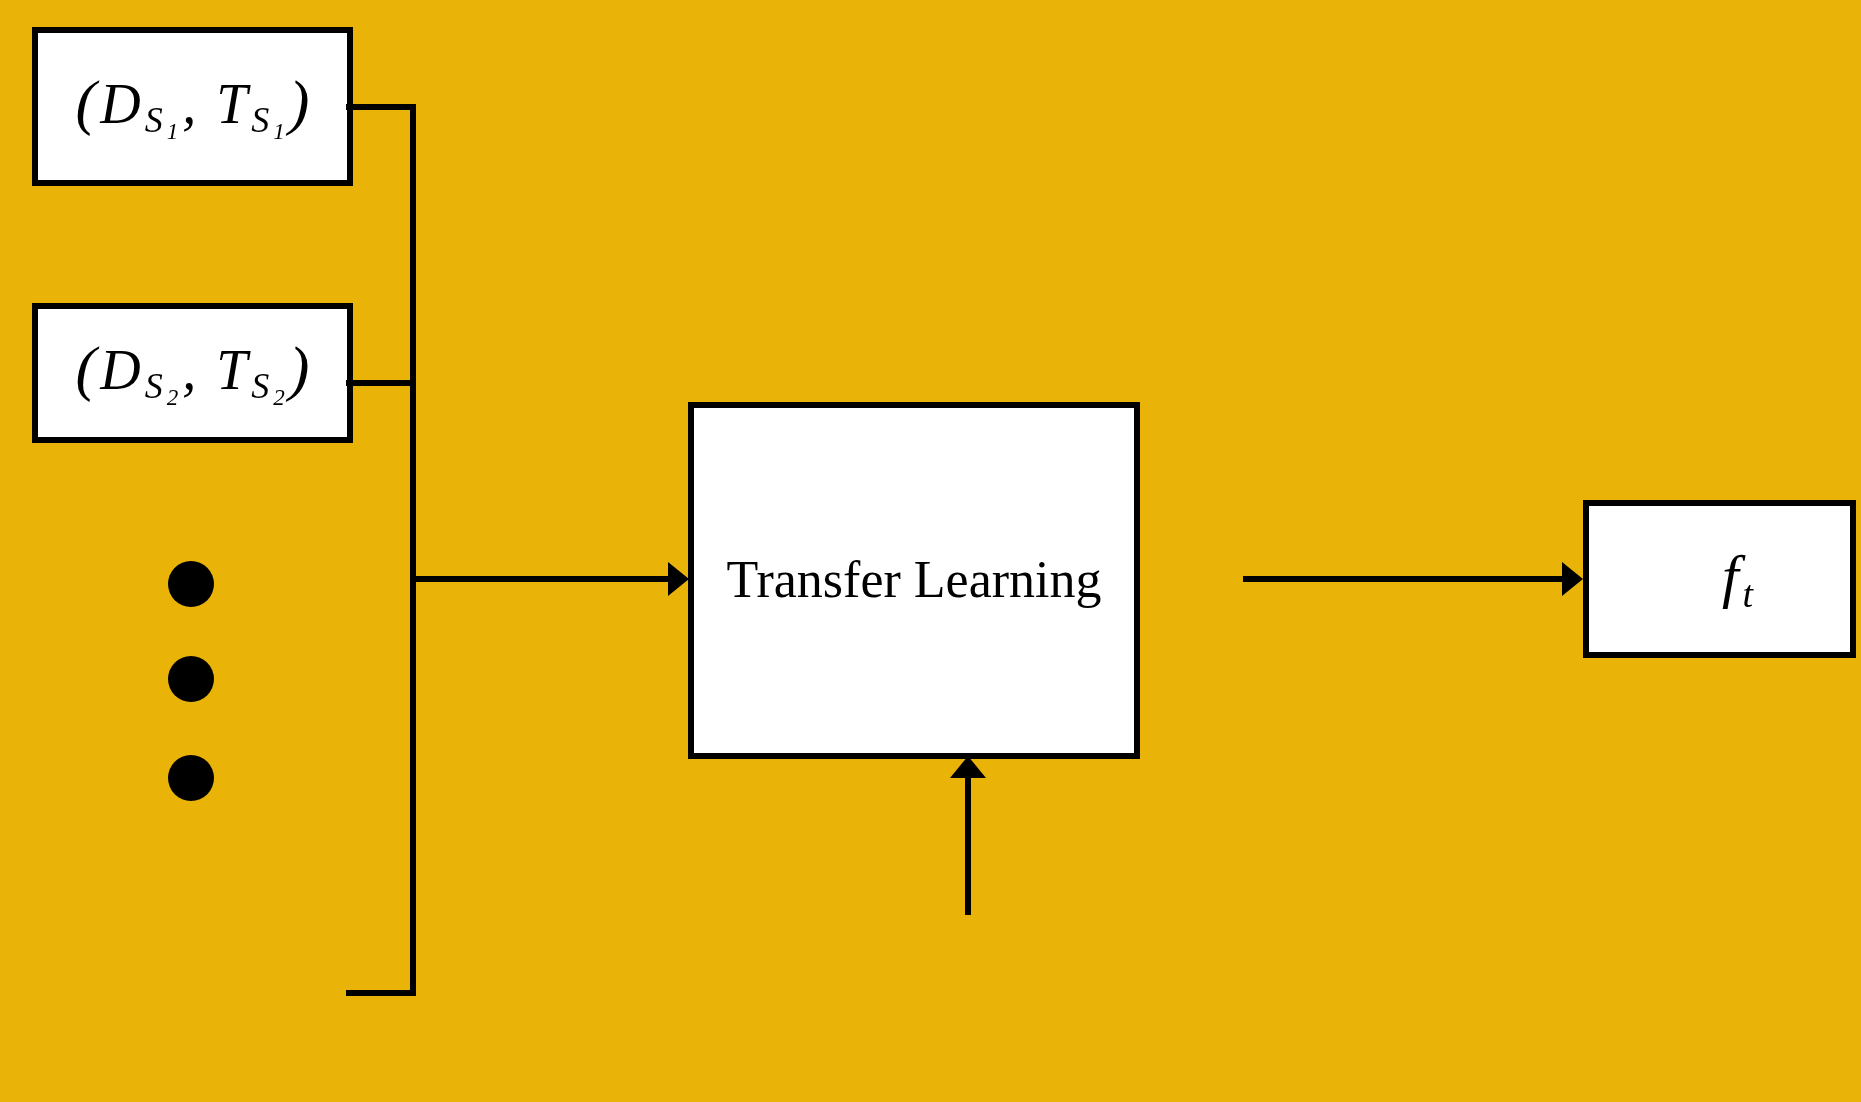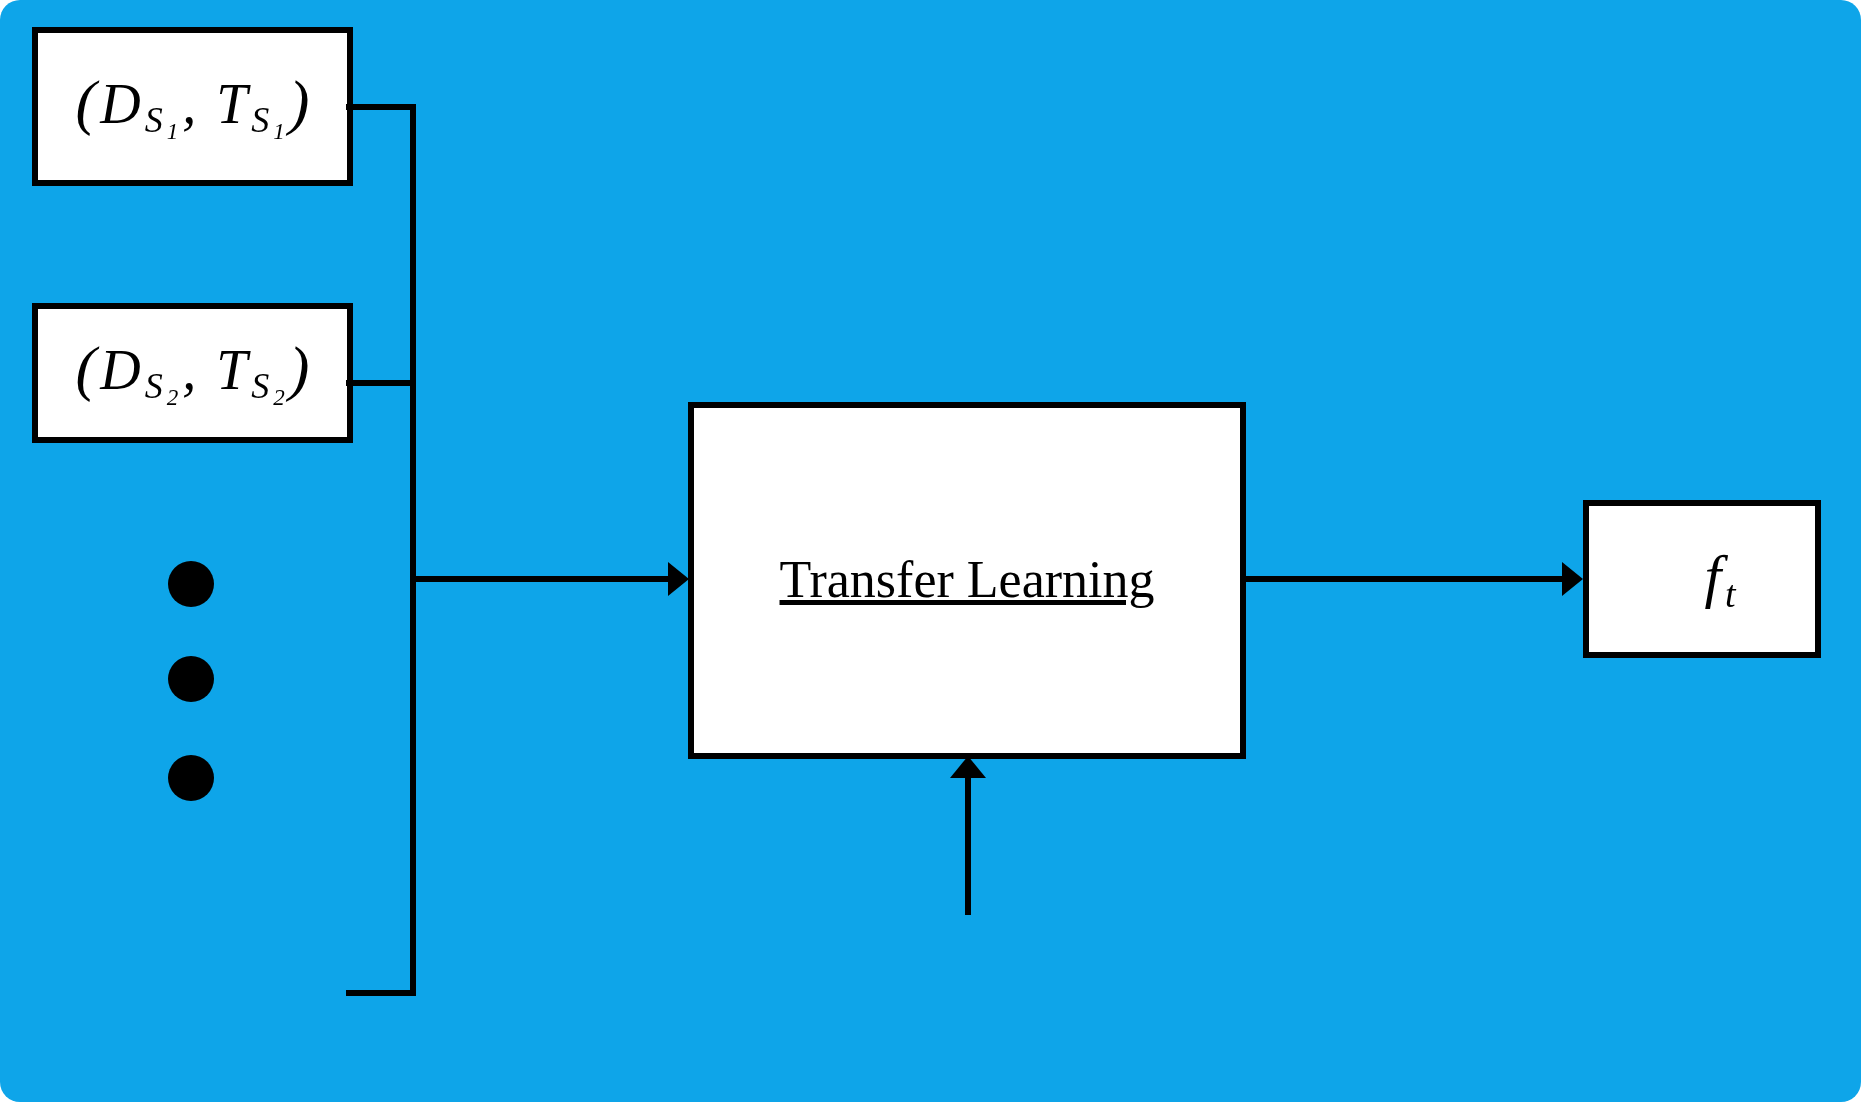--- a/index.html
+++ b/index.html
@@ -4,25 +4,24 @@
 <style>
   html, body {
     margin: 0;
     padding: 0;
     background: #ffffff;
   }
   .canvas {
     position: relative;
     width: 1861px;
     height: 1102px;
-    background: #0ea5e9;
+    background: #eab308;
     color: #000000;
     font-family: "Liberation Serif", "DejaVu Serif", serif;
     overflow: hidden;
-    border-radius: 20px;
   }
   .box {
     position: absolute;
     box-sizing: border-box;
     border: 6px solid #000000;
     background: #ffffff;
     display: flex;
     align-items: center;
     justify-content: center;
   }
@@ -114,30 +113,30 @@
 
   <div class="hline" style="left:346px; top:104px; width:70px; height:6px;"></div>
   <div class="hline" style="left:346px; top:380px; width:70px; height:6px;"></div>
   <div class="hline" style="left:346px; top:990px; width:70px; height:6px;"></div>
 
   <div class="vline" style="left:410px; top:104px; width:6px; height:892px;"></div>
 
   <div class="hline" style="left:413px; top:576px; width:257px; height:6px;"></div>
   <div class="arrowhead-right" style="left:668px; top:562px;"></div>
 
-  <div class="box" style="left:688px; top:402px; width:558px; height:357px;text-decoration:underline;">
+  <div class="box" style="left:688px; top:402px; width:452px; height:357px;">
     <div class="tls-label">
       <span>Transfer Learning</span>
     </div>
   </div>
 
   <div class="hline" style="left:1243px; top:576px; width:322px; height:6px;"></div>
   <div class="arrowhead-right" style="left:1562px; top:562px;"></div>
 
-  <div class="box" style="left:1583px; top:500px; width:238px; height:158px;padding-left:36px;">
+  <div class="box" style="left:1583px; top:500px; width:273px; height:158px;padding-left:36px;">
     <span class="math output-label">
       <span class="m-main">f</span>
       <span class="m-sub">t</span>
     </span>
   </div>
 
   <div class="vline" style="left:965px; top:774px; width:6px; height:141px;"></div>
   <div class="arrowhead-up" style="left:950px; top:756px;"></div>
 
 

